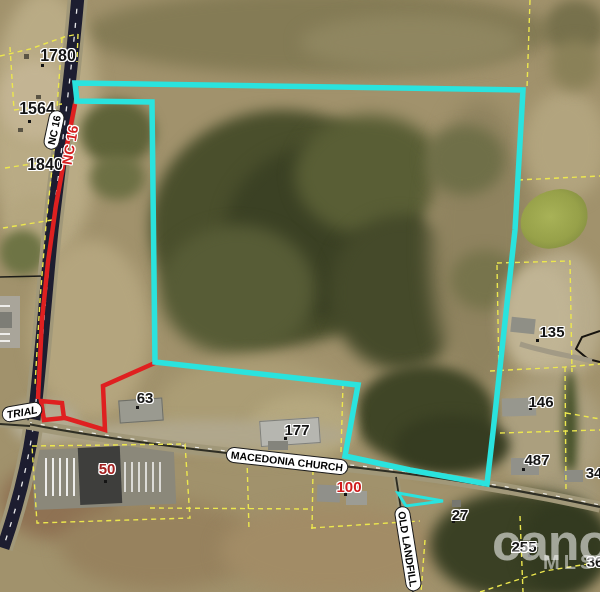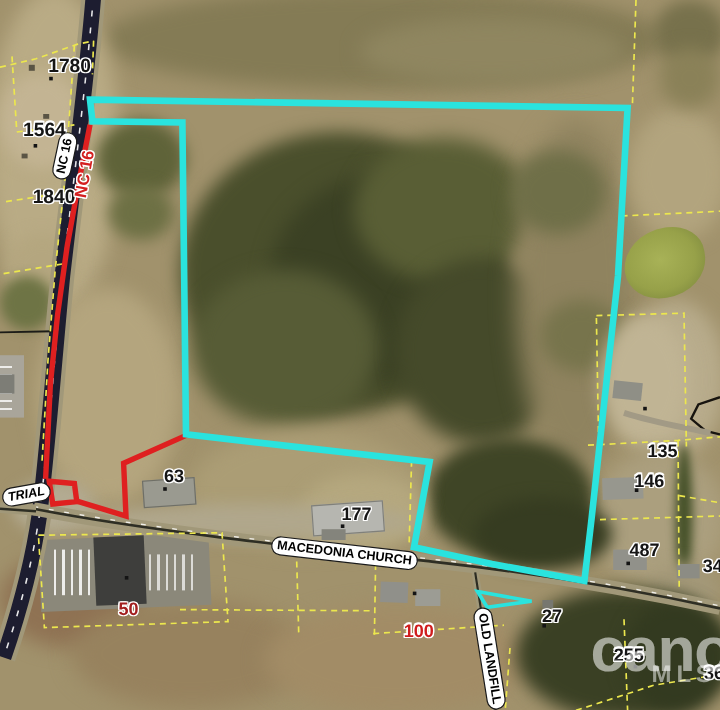--- a/index.html
+++ b/index.html
@@ -9,21 +9,21 @@
   svg.overlay{position:absolute;left:0;top:0;pointer-events:none;}
   .bldg{position:absolute;}
   .cars{position:absolute;background:repeating-linear-gradient(90deg,#fff 0 2px,rgba(0,0,0,0) 2px 7px);}
   .carsv{position:absolute;background:repeating-linear-gradient(0deg,#fff 0 2px,rgba(0,0,0,0) 2px 7px);}
   .dot{position:absolute;width:3px;height:3px;background:#141414;}
   .plabel{position:absolute;transform:translate(-50%,-50%);font-weight:bold;font-size:16px;
     color:#151515;white-space:nowrap;letter-spacing:0;
     text-shadow:1px 0 0 #fff,-1px 0 0 #fff,0 1px 0 #fff,0 -1px 0 #fff,
                 1px 1px 0 #fff,-1px -1px 0 #fff,1px -1px 0 #fff,-1px 1px 0 #fff;}
   .plabel.sm{font-size:15px;}
-  .plabel.red{color:#cf1d1d;margin-top:40px;}
+  .plabel.red{color:#cf1d1d;}
   .bubble{position:absolute;transform:translate(-50%,-50%);background:#fff;border:1.3px solid #1a1a1a;
     border-radius:8px;padding:0 4px;font-weight:bold;font-size:10.5px;color:#000;white-space:nowrap;line-height:14px;}
   .wm{position:absolute;color:rgba(255,255,255,0.55);font-weight:bold;pointer-events:none;}
 </style>
 </head>
 <body>
 
 <div id="map">
 
   <div class="patch" style="left:85px;top:-10px;width:470px;height:85px;background:#847b55;filter:blur(8px);"></div>
@@ -161,21 +161,21 @@
   <div class="dot" style="left:452px;top:520px;"></div>
   <div class="dot" style="left:528px;top:554px;"></div>
 
   <div class="plabel" style="left:58px;top:56px;">1780</div>
   <div class="plabel" style="left:37px;top:109px;">1564</div>
   <div class="plabel" style="left:45px;top:165px;">1840</div>
   <div class="plabel sm" style="left:145px;top:397px;">63</div>
   <div class="plabel sm" style="left:297px;top:429px;">177</div>
   <div class="plabel sm red" style="left:349px;top:486px;">100</div>
   <div class="plabel sm red" style="left:107px;top:468px;color:#a32020;">50</div>
-  <div class="plabel sm" style="left:552px;top:331px;margin-top:45px;">135</div>
+  <div class="plabel sm" style="left:552px;top:331px;">135</div>
   <div class="plabel sm" style="left:541px;top:401px;">146</div>
   <div class="plabel sm" style="left:537px;top:459px;">487</div>
   <div class="plabel sm" style="left:594px;top:472px;">34</div>
   <div class="plabel sm" style="left:460px;top:514px;">27</div>
   <div class="plabel sm" style="left:524px;top:546px;">255</div>
   <div class="plabel sm" style="left:595px;top:561px;">36</div>
 
   <div class="bubble" style="left:54px;top:130px;transform:translate(-50%,-50%) rotate(-78deg);">NC 16</div>
   <div class="plabel" style="left:70px;top:145px;transform:translate(-50%,-50%) rotate(-80deg);color:#d42020;font-size:14px;">NC 16</div>
   <div class="bubble" style="left:287px;top:461px;transform:translate(-50%,-50%) rotate(6.5deg);">MACEDONIA CHURCH</div>

